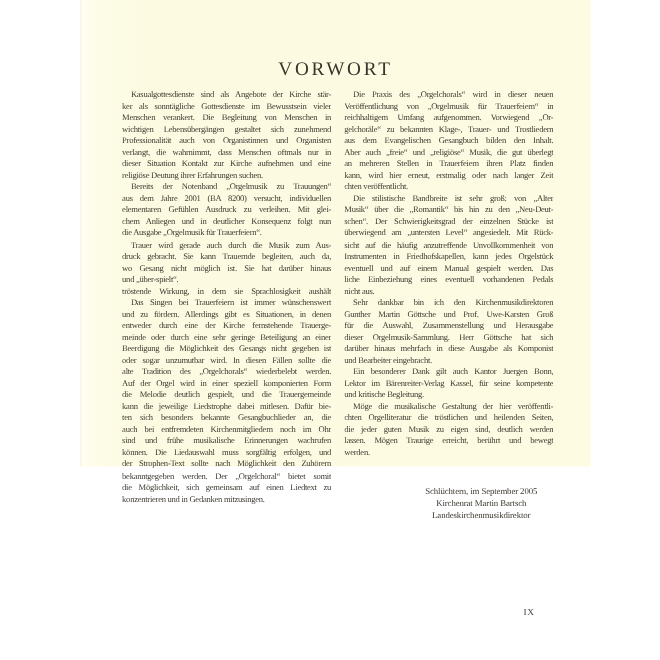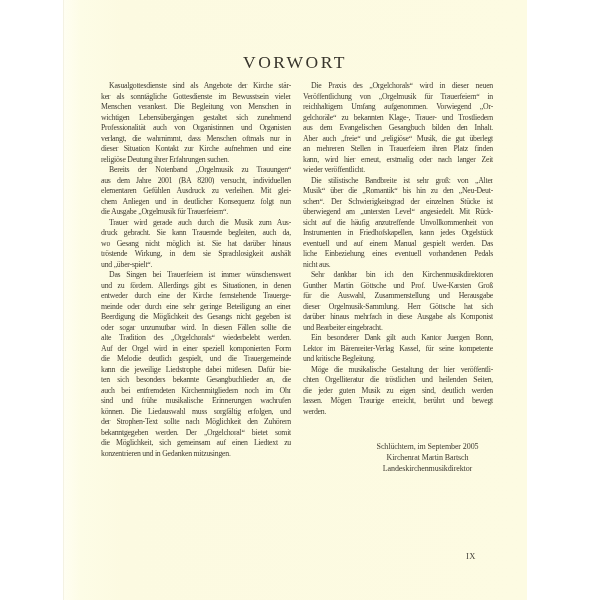--- a/index.html
+++ b/index.html
@@ -12,24 +12,24 @@
     overflow: hidden;
   }
   .canvas {
     position: relative;
     width: 600px;
     height: 600px;
     background: #ffffff;
   }
   .page {
     position: absolute;
-    left: 63px;
+    left: 73px;
     top: 0;
     width: 464px;
-    height: 600px;
+    height: 424px;
     background: linear-gradient(to right, #fffef2 0px, #fdfce6 18px, #fcfae1 60px, #fdfbe2 100%);
     box-shadow: inset 1px 0 0 rgba(180,175,140,0.15);
     font-family: Liberation Serif, serif;
   }
   .title {
     position: absolute;
     top: 52px;
     left: 0;
     width: 100%;
     margin: 0;
@@ -107,22 +107,22 @@
           <div class="ln">dieser Situation Kontakt zur Kirche aufnehmen und eine</div>
           <div class="ln last">religiöse Deutung ihrer Erfahrungen suchen.</div>
           <div class="ln indent">Bereits der Notenband „Orgelmusik zu Trauungen“</div>
           <div class="ln">aus dem Jahre 2001 (BA 8200) versucht, individuellen</div>
           <div class="ln">elementaren Gefühlen Ausdruck zu verleihen. Mit glei-</div>
           <div class="ln">chem Anliegen und in deutlicher Konsequenz folgt nun</div>
           <div class="ln last">die Ausgabe „Orgelmusik für Trauerfeiern“.</div>
           <div class="ln indent">Trauer wird gerade auch durch die Musik zum Aus-</div>
           <div class="ln">druck gebracht. Sie kann Trauernde begleiten, auch da,</div>
           <div class="ln">wo Gesang nicht möglich ist. Sie hat darüber hinaus</div>
+          <div class="ln last">und „über-spielt“.</div>
           <div class="ln">tröstende Wirkung, in dem sie Sprachlosigkeit aushält</div>
-          <div class="ln last">und „über-spielt“.</div>
           <div class="ln indent">Das Singen bei Trauerfeiern ist immer wünschenswert</div>
           <div class="ln">und zu fördern. Allerdings gibt es Situationen, in denen</div>
           <div class="ln">entweder durch eine der Kirche fernstehende Trauerge-</div>
           <div class="ln">meinde oder durch eine sehr geringe Beteiligung an einer</div>
           <div class="ln">Beerdigung die Möglichkeit des Gesangs nicht gegeben ist</div>
           <div class="ln">oder sogar unzumutbar wird. In diesen Fällen sollte die</div>
           <div class="ln">alte Tradition des „Orgelchorals“ wiederbelebt werden.</div>
           <div class="ln">Auf der Orgel wird in einer speziell komponierten Form</div>
           <div class="ln">die Melodie deutlich gespielt, und die Trauergemeinde</div>
           <div class="ln">kann die jeweilige Liedstrophe dabei mitlesen. Dafür bie-</div>
@@ -137,21 +137,21 @@
         </div>
       <div class="col" id="col-right">
           <div class="ln indent">Die Praxis des „Orgelchorals“ wird in dieser neuen</div>
           <div class="ln">Veröffentlichung von „Orgelmusik für Trauerfeiern“ in</div>
           <div class="ln">reichhaltigem Umfang aufgenommen. Vorwiegend „Or-</div>
           <div class="ln">gelchoräle“ zu bekannten Klage-, Trauer- und Trostliedern</div>
           <div class="ln">aus dem Evangelischen Gesangbuch bilden den Inhalt.</div>
           <div class="ln">Aber auch „freie“ und „religiöse“ Musik, die gut überlegt</div>
           <div class="ln">an mehreren Stellen in Trauerfeiern ihren Platz finden</div>
           <div class="ln">kann, wird hier erneut, erstmalig oder nach langer Zeit</div>
-          <div class="ln last">wieder veröffentlicht.</div>
+          <div class="ln last">chten veröffentlicht.</div>
           <div class="ln indent">Die stilistische Bandbreite ist sehr groß: von „Alter</div>
           <div class="ln">Musik“ über die „Romantik“ bis hin zu den „Neu-Deut-</div>
           <div class="ln">schen“. Der Schwierigkeitsgrad der einzelnen Stücke ist</div>
           <div class="ln">überwiegend am „untersten Level“ angesiedelt. Mit Rück-</div>
           <div class="ln">sicht auf die häufig anzutreffende Unvollkommenheit von</div>
           <div class="ln">Instrumenten in Friedhofskapellen, kann jedes Orgelstück</div>
           <div class="ln">eventuell und auf einem Manual gespielt werden. Das</div>
           <div class="ln">liche Einbeziehung eines eventuell vorhandenen Pedals</div>
           <div class="ln last">nicht aus.</div>
           <div class="ln indent">Sehr dankbar bin ich den Kirchenmusikdirektoren</div>

